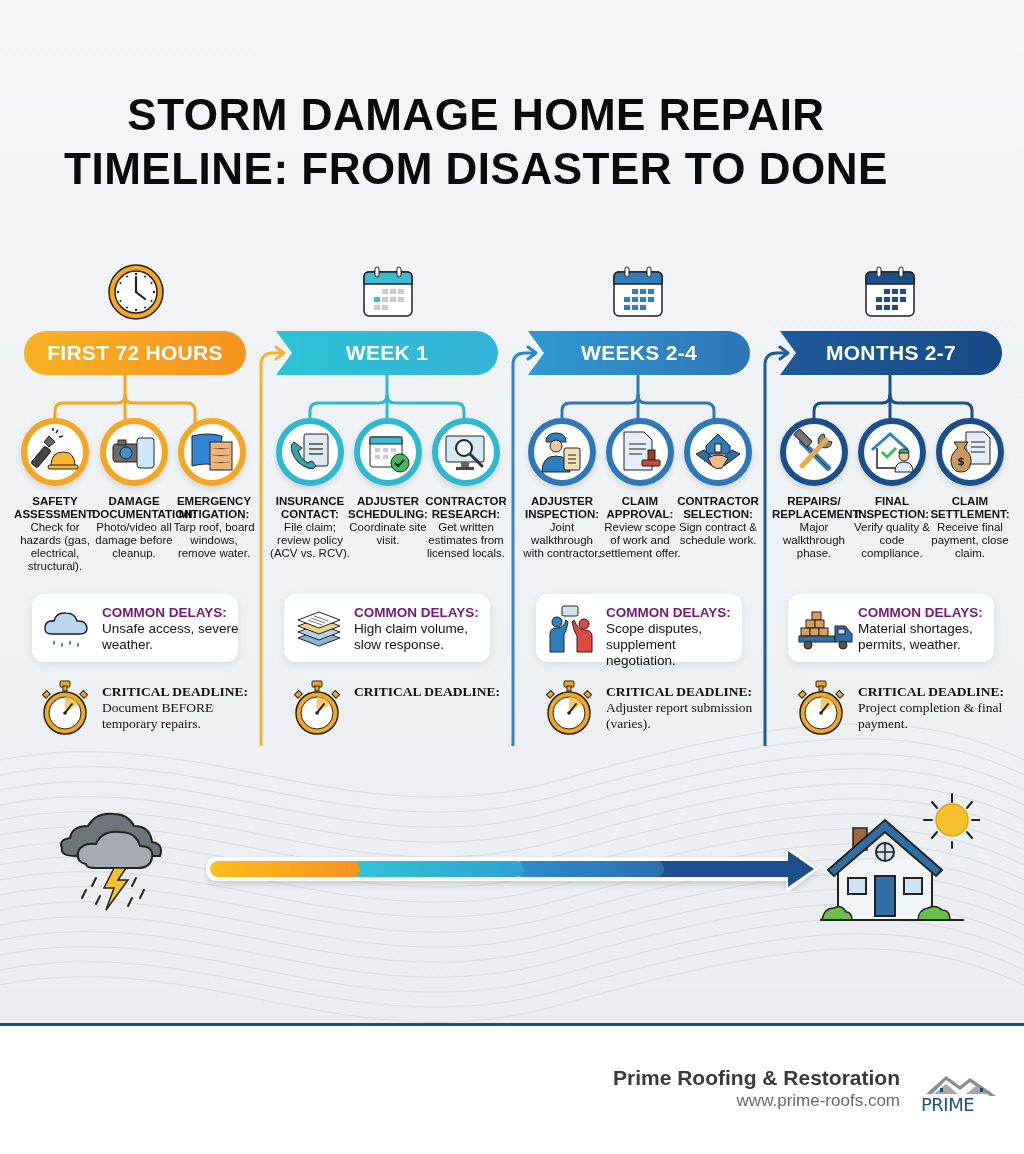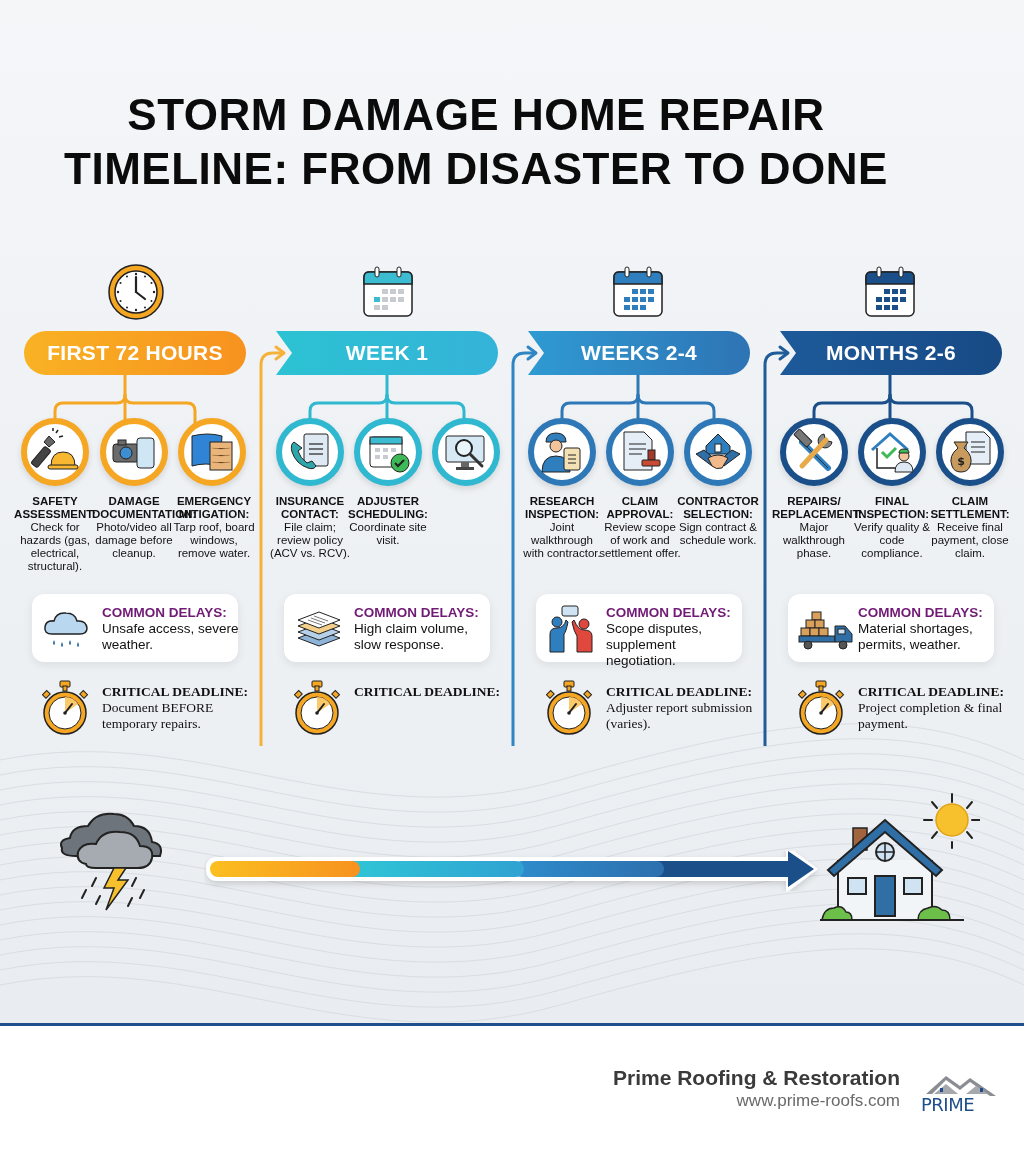--- a/index.html
+++ b/index.html
@@ -296,20 +296,24 @@
       </svg>
     </div>
     <div class="step" style="left:12px">
       <span class="h">INSURANCE CONTACT:</span>
       <span class="d">File claim; review policy (ACV vs. RCV).</span>
     </div>
     <div class="step" style="left:90px">
       <span class="h">ADJUSTER SCHEDULING:</span>
       <span class="d">Coordinate site visit.</span>
     </div>
+    <div class="step" style="left:168px">
+      <span class="h">CONTRACTOR RESEARCH:</span>
+      <span class="d">Get written estimates from licensed locals.</span>
+    </div>
     <div class="delay-card" style="left:28px">
       <svg class="ico" viewBox="0 0 50 50">
         <path d="M4 34 L25 26 L46 34 L25 42 Z" fill="#8fb4d8" stroke="#222"></path>
         <path d="M4 28 L25 20 L46 28 L25 36 Z" fill="#b5d0e8" stroke="#222"></path>
         <path d="M4 22 L25 14 L46 22 L25 30 Z" fill="#f3cf8a" stroke="#222"></path>
         <path d="M4 16 L25 8 L46 16 L25 24 Z" fill="#fff" stroke="#222"></path>
         <g stroke="#555" stroke-width="0.8">
             <line x1="17" y1="14" x2="31" y2="19"></line>
             <line x1="20" y1="12" x2="34" y2="17"></line>
             <line x1="14" y1="16" x2="28" y2="21"></line>
@@ -396,21 +400,21 @@
     <div class="circle" style="left:172px;border-color:#2e78b8">
       <svg width="48" height="48" viewBox="0 0 48 48">
         <path d="M12 18 L24 6 L36 18 V26 H12 Z" fill="#2f7fbf" stroke="#222"></path>
         <rect x="21" y="16" width="6" height="8" fill="#fff" stroke="#222"></rect>
         <path d="M2 26 L10 22 L22 32 L18 38 Z" fill="#2f6fa6" stroke="#222"></path>
         <path d="M46 26 L38 22 L26 32 L30 38 Z" fill="#2f6fa6" stroke="#222"></path>
         <path d="M14 30 Q24 24 34 30 L28 40 Q22 42 18 38 Z" fill="#f2b98a" stroke="#222"></path>
       </svg>
     </div>
     <div class="step" style="left:8px">
-      <span class="h">RESEARCH INSPECTION:</span>
+      <span class="h">ADJUSTER INSPECTION:</span>
       <span class="d">Joint walkthrough with contractor.</span>
     </div>
     <div class="step" style="left:86px">
       <span class="h">CLAIM APPROVAL:</span>
       <span class="d">Review scope of work and settlement offer.</span>
     </div>
     <div class="step" style="left:164px">
       <span class="h">CONTRACTOR SELECTION:</span>
       <span class="d">Sign contract &amp; schedule work.</span>
     </div>
@@ -460,21 +464,21 @@
           <rect x="16" y="35" width="6" height="5"></rect>
           <rect x="24" y="35" width="6" height="5"></rect>
           <rect x="32" y="35" width="6" height="5"></rect>
           <rect x="40" y="35" width="6" height="5"></rect>
           <rect x="16" y="43" width="6" height="5"></rect>
           <rect x="24" y="43" width="6" height="5"></rect>
           <rect x="32" y="43" width="6" height="5"></rect>
         </g>
     </svg>
     <div class="pill arrowed" style="left:12px;width:222px;background:linear-gradient(90deg,#1d5a9a,#174a85)">
-      <span>MONTHS 2-6</span>
+      <span>MONTHS 2-7</span>
     </div>
     <svg class="tree" style="left:14px;width:210px" viewBox="0 0 210 50">
       <g fill="none" stroke="#1b4f8a" stroke-width="3" stroke-linecap="round">
         <path d="M108 0 V 20 Q108 28 100 28 H 40 Q32 28 32 36 V 48"></path>
         <path d="M108 20 Q108 28 116 28 H 182 Q190 28 190 36 V 48"></path>
         <path d="M108 20 V 48"></path>
       </g>
     </svg>
     <div class="circle" style="left:12px;border-color:#1b4f8a">
       <svg width="48" height="48" viewBox="0 0 48 48">

